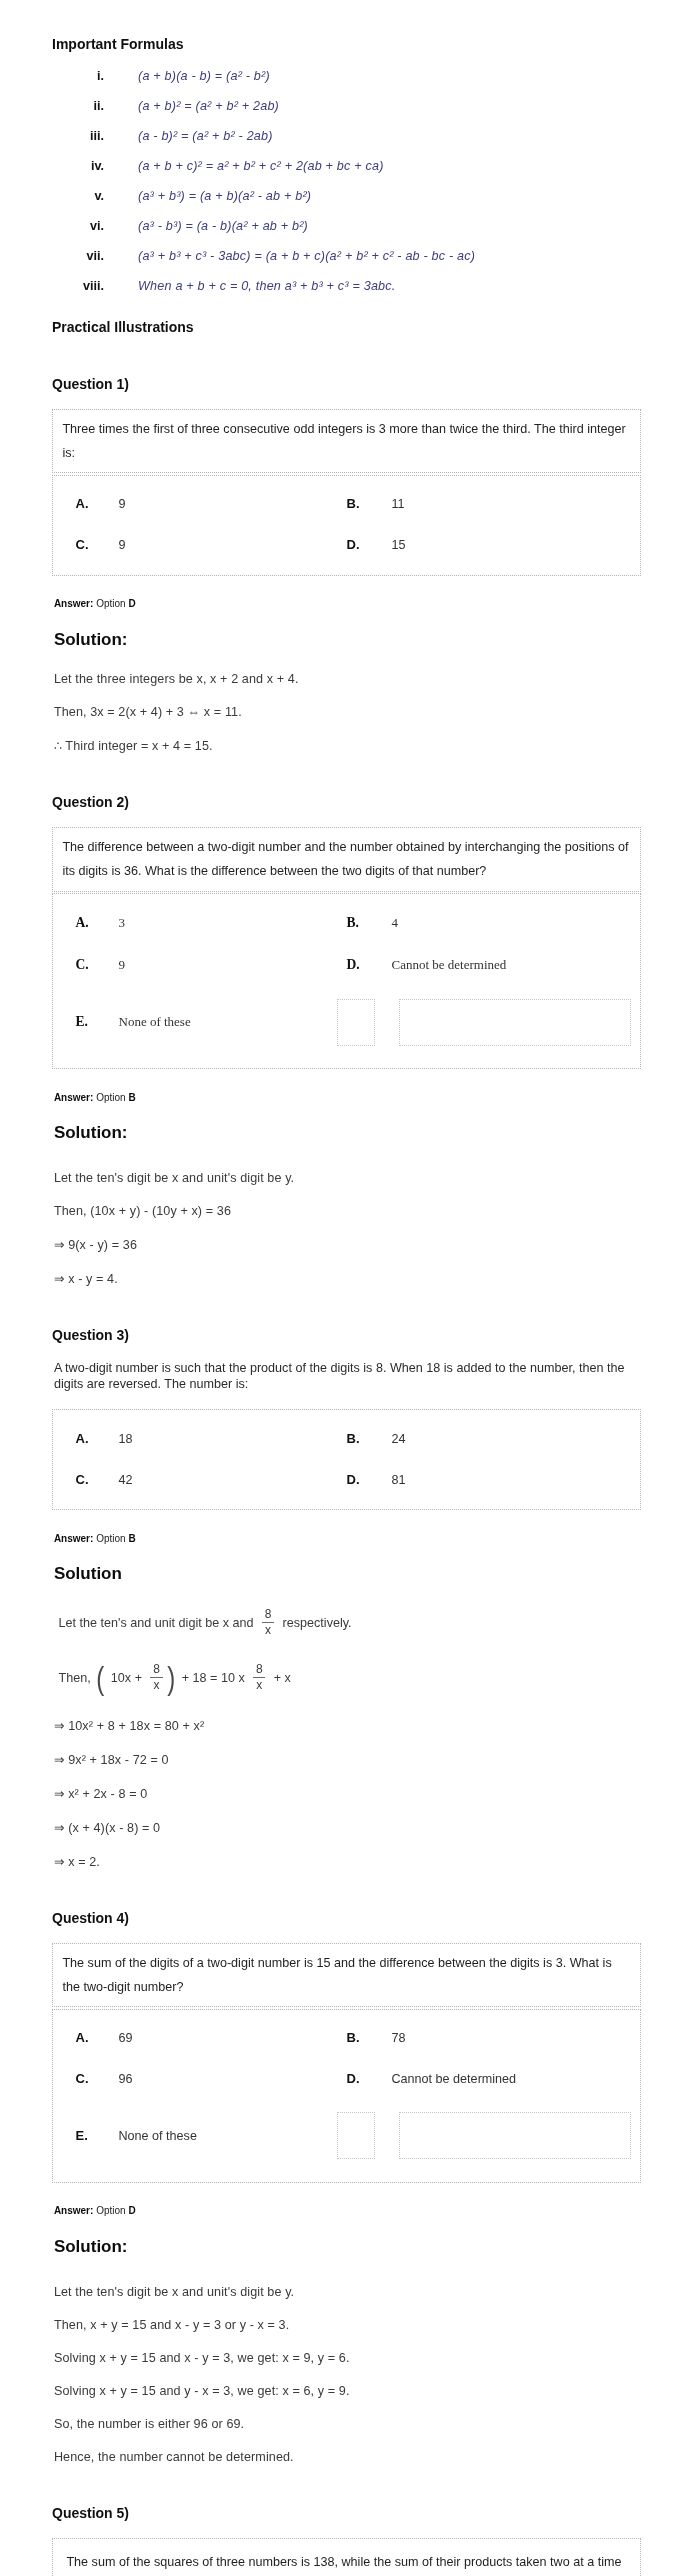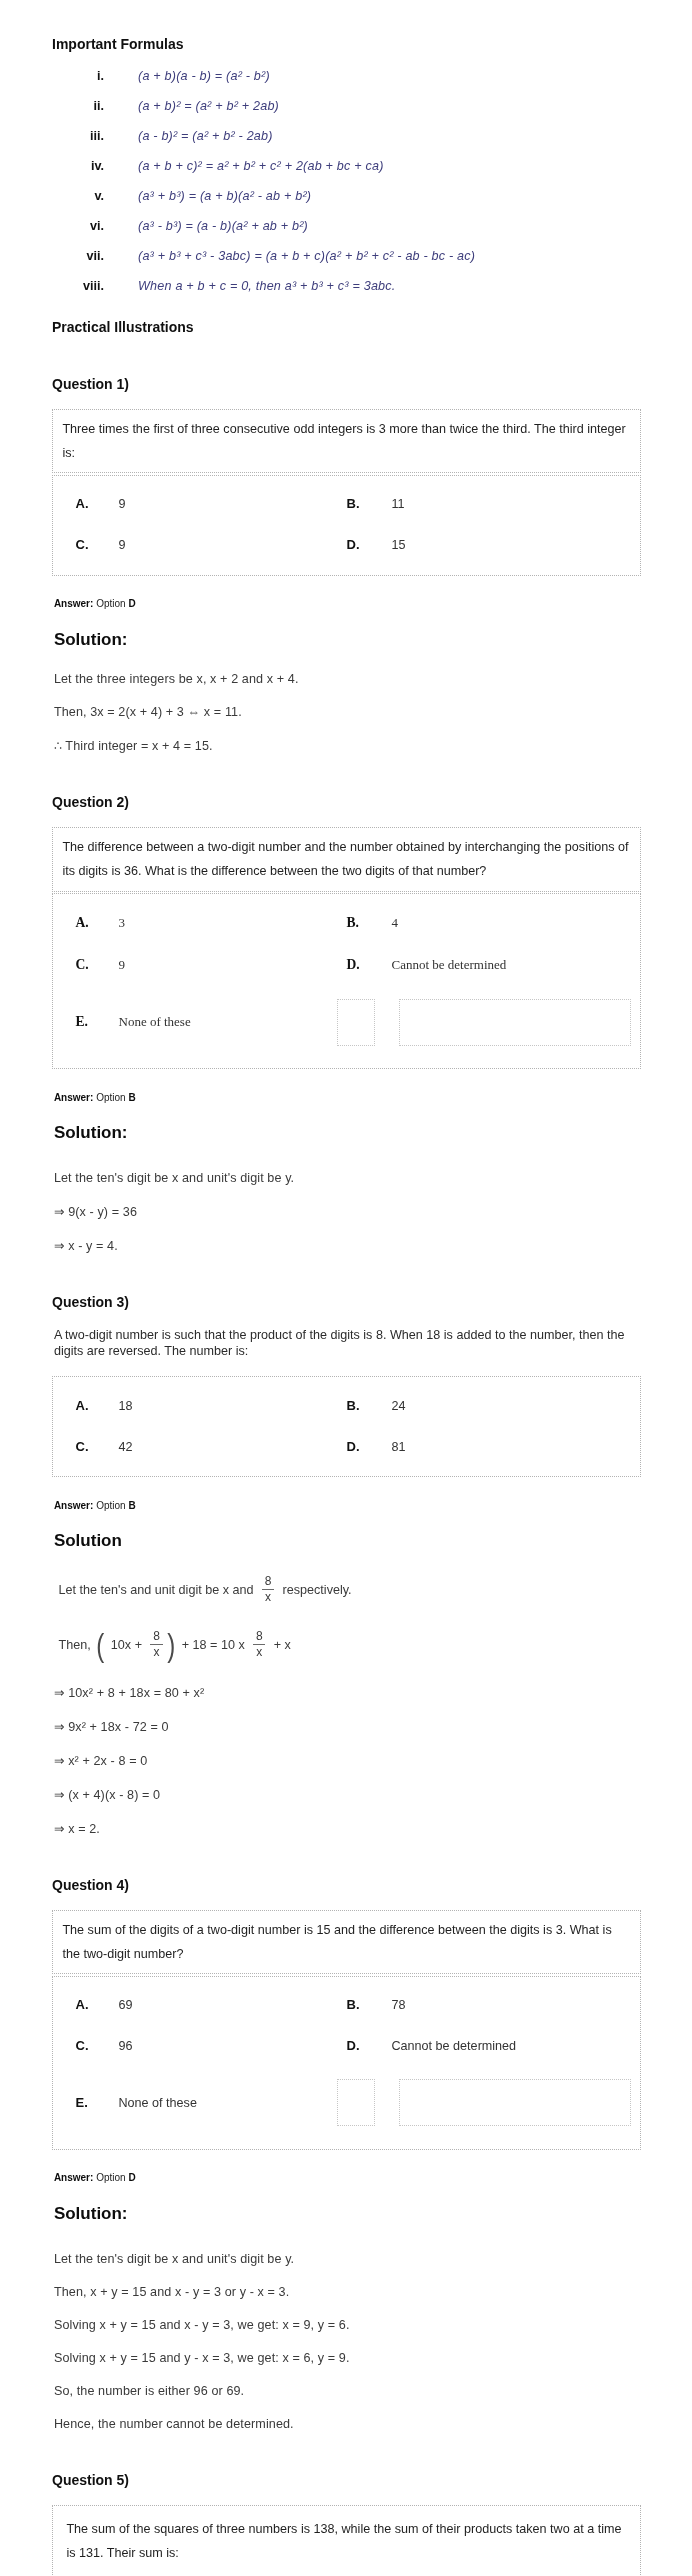--- a/index.html
+++ b/index.html
@@ -137,20 +137,21 @@
       <div class="opt-row erow">
         <span class="olet">E.</span>
         <span class="oval">None of these</span>
         <span class="cellbox cb-small"></span>
         <span class="cellbox cb-wide"></span>
       </div>
     </div>
     <p class="answer"><span class="lbl">Answer:</span> <span>Option</span> <span class="letter">B</span></p>
     <p class="sol-label">Solution:</p>
     <p class="sol extra-top">Let the ten's digit be x and unit's digit be y.</p>
+    <p class="sol">Then, (10x + y) - (10y + x) = 36</p>
     <p class="sol">⇒ 9(x - y) = 36</p>
     <p class="sol">⇒ x - y = 4.</p>
   </section>
 
   <section class="question">
     <h3>Question 3)</h3>
     <p class="qtext-plain">A two-digit number is such that the product of the digits is 8. When 18 is added to the number, then the digits are reversed. The number is:</p>
     <div class="obox">
       <div class="opt-row">
         <span class="olet">A.</span>

